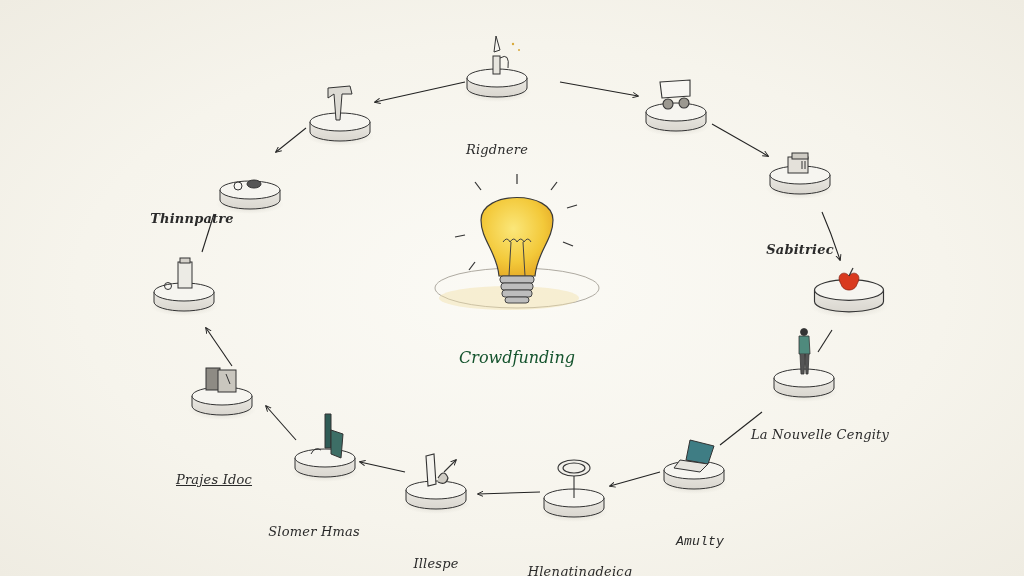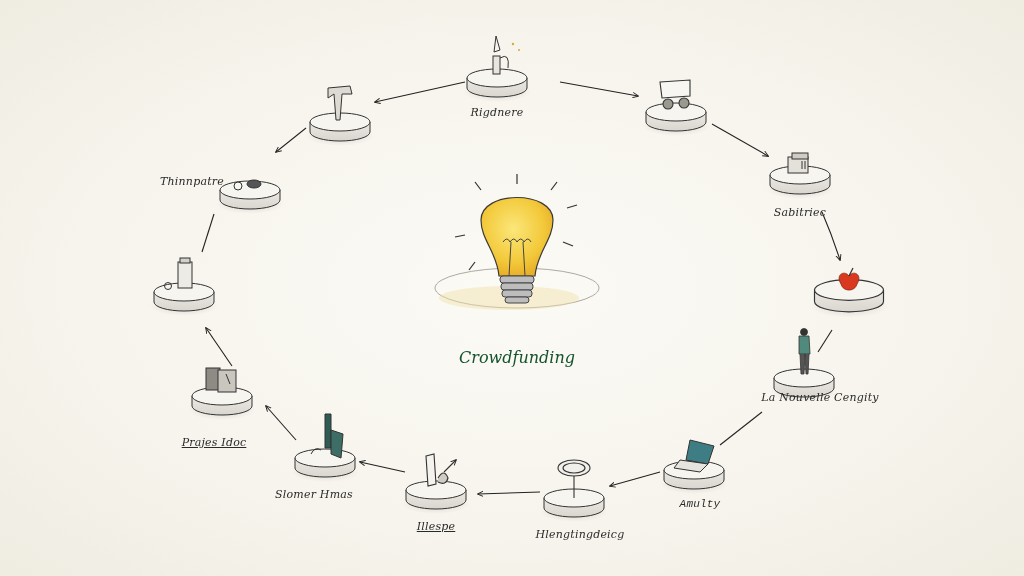--- a/index.html
+++ b/index.html
@@ -1,21 +1,21 @@
 <!DOCTYPE html>
 <html><head>
 <meta charset="utf-8">
 <style>
   html,body{margin:0;padding:0;}
   body{width:1024px;height:576px;overflow:hidden;background:#f7f5ee;position:relative;
        font-family:"DejaVu Serif", serif;}
   .bg{position:absolute;inset:0;background:radial-gradient(ellipse at 50% 50%, #fbfaf5 0%, #f6f4ec 60%, #efece2 100%);}
   svg.canvas{position:absolute;left:0;top:0;}
-  .label{position:absolute;font-family:"DejaVu Serif", serif;font-style:italic;font-size:11px;color:#2a2a2a;
-         white-space:nowrap;transform:translateX(-50%);letter-spacing:0.2px;}
+  .label{position:absolute;font-family:"DejaVu Serif", serif;font-style:italic;font-size:13px;color:#2a2a2a;
+         white-space:nowrap;transform:translateX(-50%);letter-spacing:0.2px;margin-top:36px;}
   .center-label{position:absolute;left:517px;top:348px;transform:translateX(-50%);font-family:"DejaVu Serif", serif;
          font-style:italic;font-size:16px;color:#14532d;}
 </style>
 </head>
 <body>
 
 <div class="bg"></div>
 
 <svg class="canvas" width="1024" height="576" viewBox="0 0 1024 576">
   <defs>
@@ -192,22 +192,22 @@
 
   <g transform="translate(340,122)">
     <use href="#pedestal"></use>
     <g stroke="#333" stroke-width="1" fill="#dcdad3">
       <path d="M-12,-34 L10,-36 L12,-28 L2,-28 L0,-2 L-4,-2 L-6,-28 L-12,-24 Z"></path>
     </g>
   </g>
 </svg>
 
 <div class="label" style="left:497px;top:106px;">Rigdnere</div>
-<div class="label" style="left:800px;top:206px;">Sabitriec</div>
+<div class="label" style="left:800px;top:206px;font-weight:bold;">Sabitriec</div>
 <div class="label" style="left:820px;top:391px;">La Nouvelle Cengity</div>
 <div class="label" style="left:700px;top:498px;font-family:Liberation Mono, monospace;">Amulty</div>
 <div class="label" style="left:580px;top:528px;">Hlengtingdeicg</div>
-<div class="label" style="left:436px;top:520px;text-decoration:underline;">Illespe</div>
+<div class="label" style="left:436px;top:520px;">Illespe</div>
 <div class="label" style="left:314px;top:488px;text-align:center;">Slomer Hmas</div>
 <div class="label" style="left:214px;top:436px;text-decoration:underline;">Prajes Idoc</div>
-<div class="label" style="left:192px;top:175px;">Thinnpatre</div>
+<div class="label" style="left:192px;top:175px;font-weight:bold;">Thinnpatre</div>
 
 <div class="center-label">Crowdfunding</div>
 
 </body></html>

